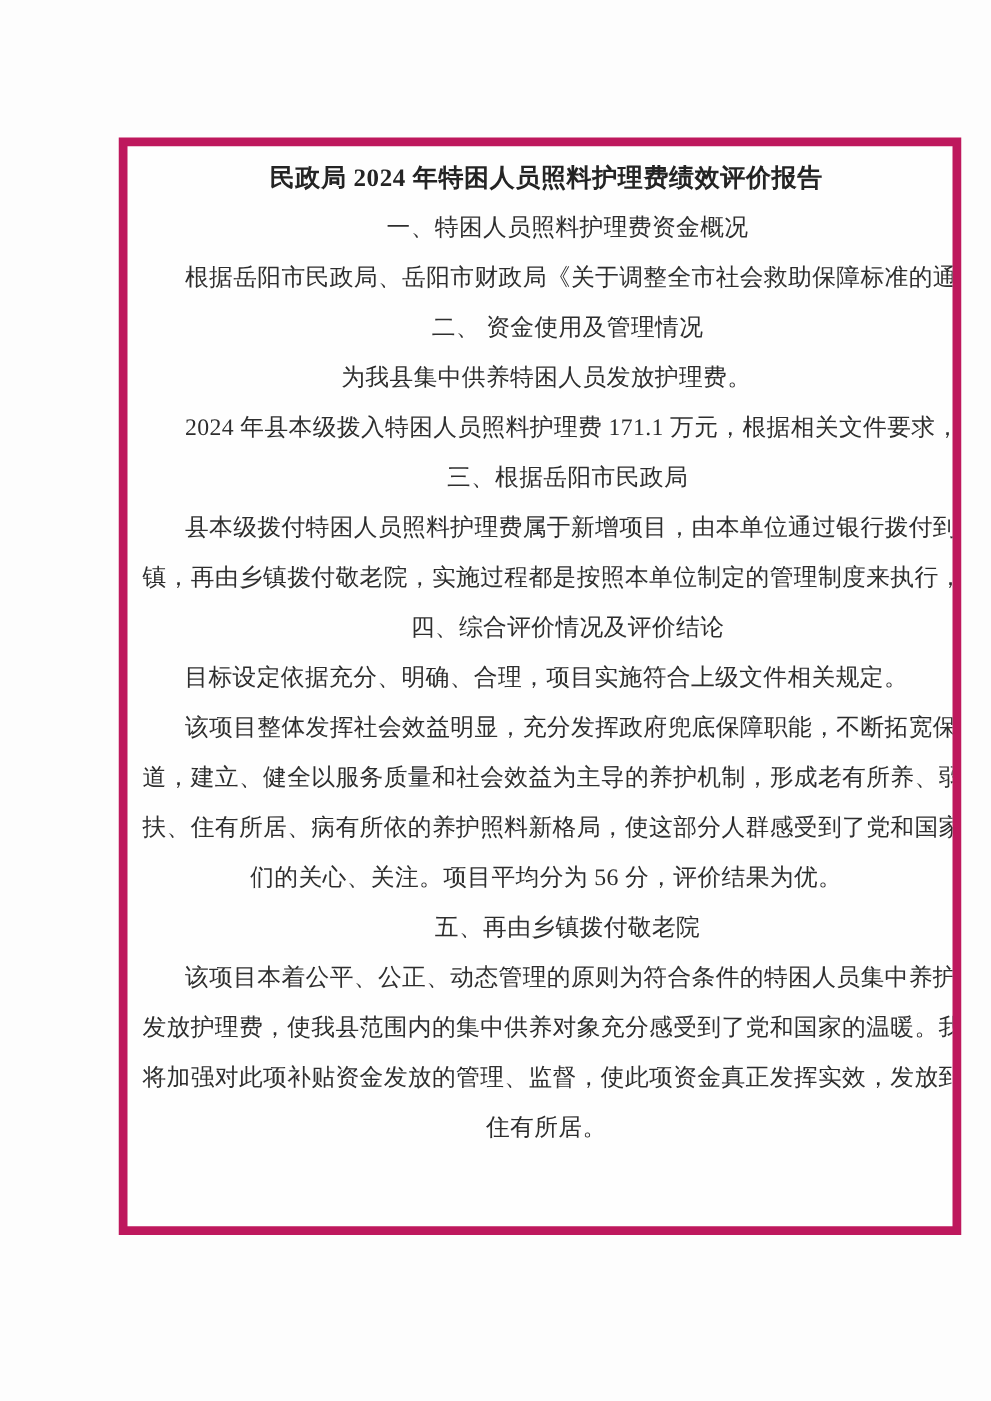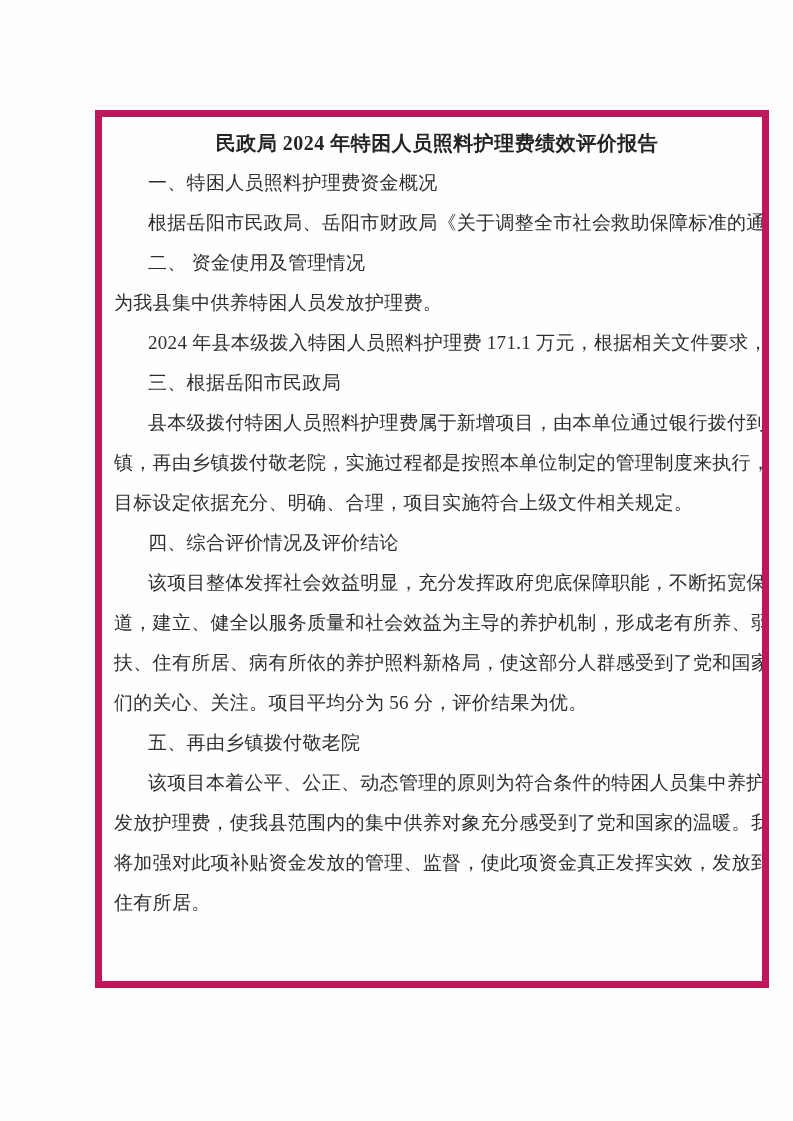--- a/index.html
+++ b/index.html
@@ -24,20 +24,21 @@
     padding: 6px 2px 0 12px;
     overflow: hidden;
     margin-left: 27px;
   }
   .line {
     font-size: 19px;
     line-height: 40px;
     color: #2e2e2e;
     letter-spacing: 0.3px;
     white-space: nowrap;
+    text-align: center;
   }
   .title {
     font-weight: 700;
     font-size: 20px;
     color: #242424;
     text-align: center;
     letter-spacing: 0.5px;
   }
   .indent { padding-left: 34px; }
 </style>
@@ -52,23 +53,23 @@
     <div class="line indent">一、特困人员照料护理费资金概况</div>
     <div class="line indent">根据岳阳市民政局、岳阳市财政局《关于调整全市社会救助保障标准的通知》</div>
     <div class="line indent">二、 资金使用及管理情况</div>
 
     <div class="line">为我县集中供养特困人员发放护理费。</div>
     <div class="line indent">2024 年县本级拨入特困人员照料护理费 171.1 万元，根据相关文件要求，对我</div>
 
     <div class="line indent">三、根据岳阳市民政局</div>
     <div class="line indent">县本级拨付特困人员照料护理费属于新增项目，由本单位通过银行拨付到乡</div>
     <div class="line">镇，再由乡镇拨付敬老院，实施过程都是按照本单位制定的管理制度来执行，项目</div>
+    <div class="line indent">四、综合评价情况及评价结论</div>
+
     <div class="line">目标设定依据充分、明确、合理，项目实施符合上级文件相关规定。</div>
-
-    <div class="line indent">四、综合评价情况及评价结论</div>
     <div class="line indent">该项目整体发挥社会效益明显，充分发挥政府兜底保障职能，不断拓宽保障渠</div>
     <div class="line">道，建立、健全以服务质量和社会效益为主导的养护机制，形成老有所养、弱有所</div>
     <div class="line">扶、住有所居、病有所依的养护照料新格局，使这部分人群感受到了党和国家对他</div>
     <div class="line">们的关心、关注。项目平均分为 56 分，评价结果为优。</div>
 
     <div class="line indent">五、再由乡镇拨付敬老院</div>
     <div class="line indent">该项目本着公平、公正、动态管理的原则为符合条件的特困人员集中养护机构</div>
     <div class="line">发放护理费，使我县范围内的集中供养对象充分感受到了党和国家的温暖。我们也</div>
     <div class="line">将加强对此项补贴资金发放的管理、监督，使此项资金真正发挥实效，发放到有需</div>
     <div class="line">住有所居。</div>

